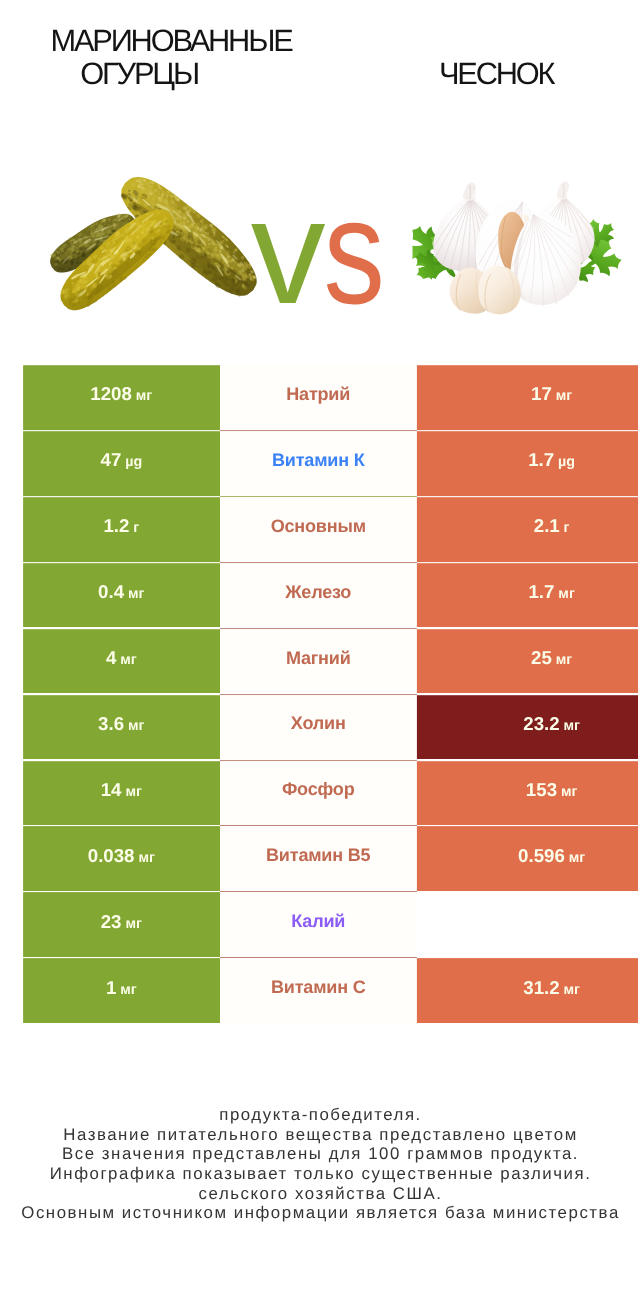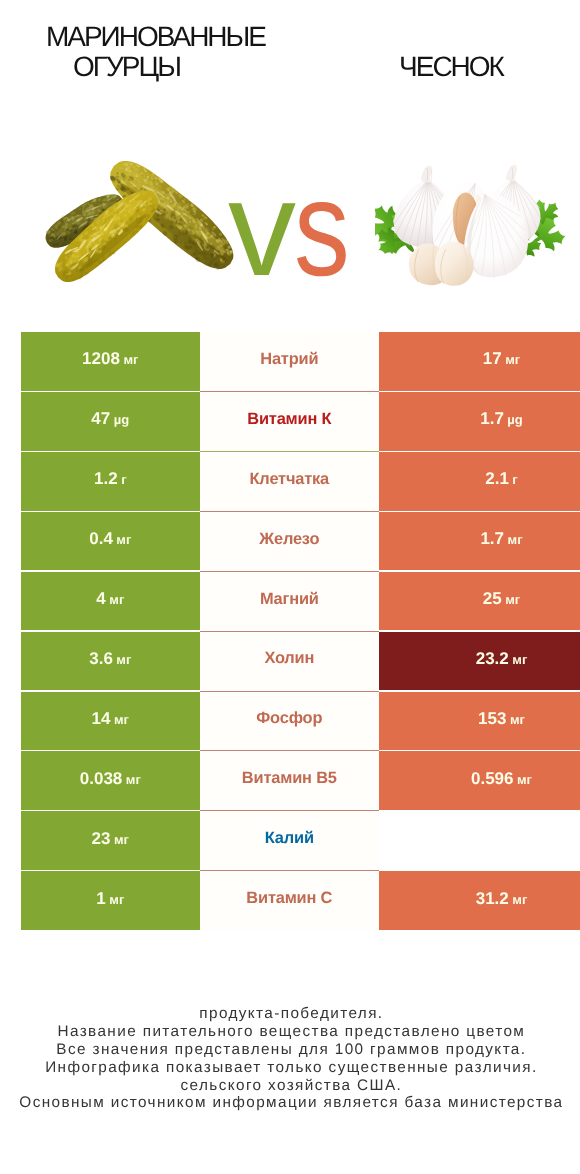--- a/index.html
+++ b/index.html
@@ -1309,33 +1309,33 @@
         <div class="cell cr" style="background:#E06E4A">
           <span class="val">17<span class="u">мг</span></span>
         </div>
       </div>
       <div class="msep" style="top: 58.9px; background: rgb(190, 131, 116);"></div>
       <div class="row" style="top: 59.92px;">
         <div class="cell cl" style="background:#82A732">
           <span class="val">47<span class="u">µg</span></span>
         </div>
         <div class="cell cm">
-          <span class="lab" style="color:#b91c1c">Витамин К</span>
+          <span class="lab" style="color:#3b82f6">Витамин К</span>
         </div>
         <div class="cell cr" style="background:#E06E4A">
           <span class="val">1.7<span class="u">µg</span></span>
         </div>
       </div>
       <div class="msep" style="top: 118.82px; background: rgb(164, 174, 94);"></div>
       <div class="row" style="top: 119.84px;">
         <div class="cell cl" style="background:#82A732">
           <span class="val">1.2<span class="u">г</span></span>
         </div>
         <div class="cell cm">
-          <span class="lab" style="color:#C06A52">Клетчатка</span>
+          <span class="lab" style="color:#C06A52">Основным</span>
         </div>
         <div class="cell cr" style="background:#E06E4A">
           <span class="val">2.1<span class="u">г</span></span>
         </div>
       </div>
       <div class="msep" style="top: 178.74px; background: rgb(190, 131, 116);"></div>
       <div class="row" style="top: 179.76px;">
         <div class="cell cl" style="background:#82A732">
           <span class="val">0.4<span class="u">мг</span></span>
         </div>
@@ -1393,21 +1393,21 @@
         <div class="cell cr" style="background:#E06E4A">
           <span class="val">0.596<span class="u">мг</span></span>
         </div>
       </div>
       <div class="msep" style="top: 478.34px; background: rgb(190, 131, 116);"></div>
       <div class="row" style="top: 479.36px;">
         <div class="cell cl" style="background:#82A732">
           <span class="val">23<span class="u">мг</span></span>
         </div>
         <div class="cell cm">
-          <span class="lab" style="color:#0369a1">Калий</span>
+          <span class="lab" style="color:#8b5cf6">Калий</span>
         </div>
       </div>
       <div class="msep" style="top: 538.26px; background: rgb(190, 131, 116);"></div>
       <div class="row" style="top: 539.28px;">
         <div class="cell cl" style="background:#82A732">
           <span class="val">1<span class="u">мг</span></span>
         </div>
         <div class="cell cm">
           <span class="lab" style="color:#C06A52">Витамин C</span>
         </div>

